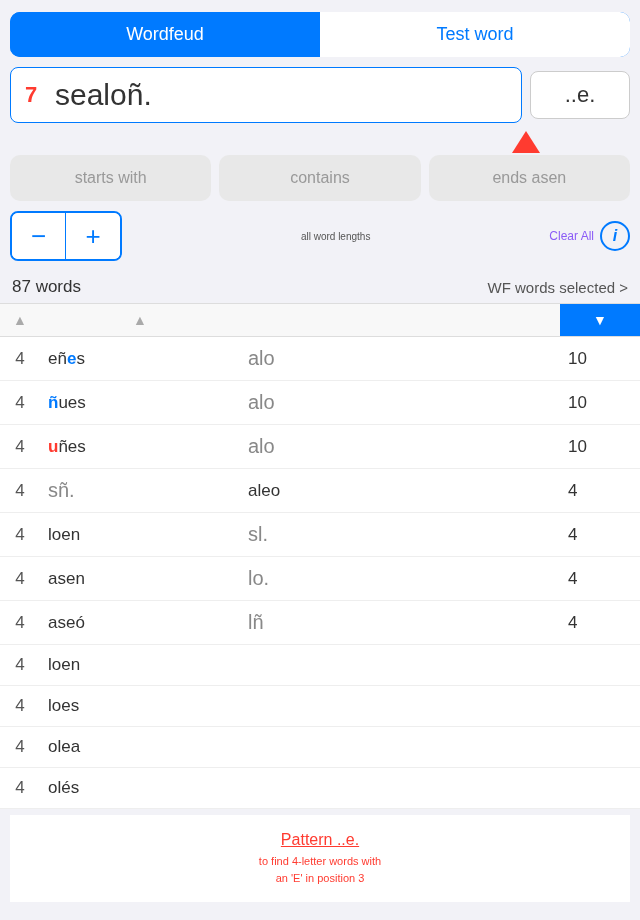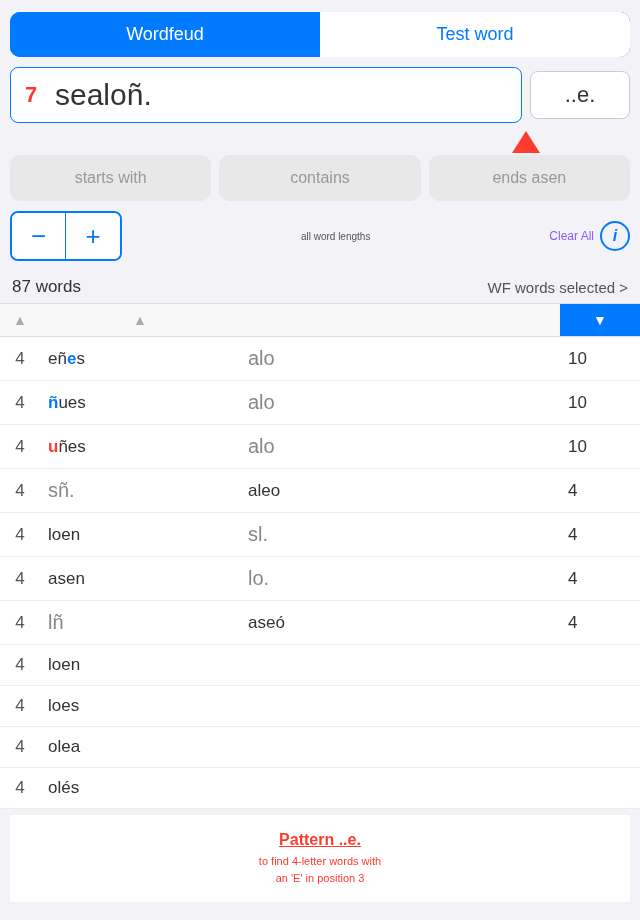--- a/index.html
+++ b/index.html
@@ -246,21 +246,21 @@
     
     .tooltip-box {
       background: white;
       padding: 16px 20px;
       margin: 6px 10px;
       text-align: center;
     }
     .tooltip-title {
       color: #FF3B30;
       font-size: 16px;
-      font-weight: 700;
+      font-weight: 400;
       text-decoration: underline;
     }
     .tooltip-text {
       color: #FF3B30;
       font-size: 11px;
       font-weight: 500;
       margin-top: 4px;
       line-height: 1.5;
     }
   </style>
@@ -350,22 +350,22 @@
       <div class="cell score">4</div>
     </div>
     <div class="word-row">
       <div class="cell len">4</div>
       <div class="cell word">asen</div>
       <div class="cell tiles">lo.</div>
       <div class="cell score">4</div>
     </div>
     <div class="word-row">
       <div class="cell len">4</div>
+      <div class="cell word">aseó</div>
       <div class="cell tiles">lñ</div>
-      <div class="cell word">aseó</div>
       <div class="cell score">4</div>
     </div>
     <div class="word-row">
       <div class="cell len">4</div>
       <div class="cell word">loen</div>
       <div class="cell tiles"></div>
       <div class="cell score"></div>
     </div>
     <div class="word-row">
       <div class="cell len">4</div>

